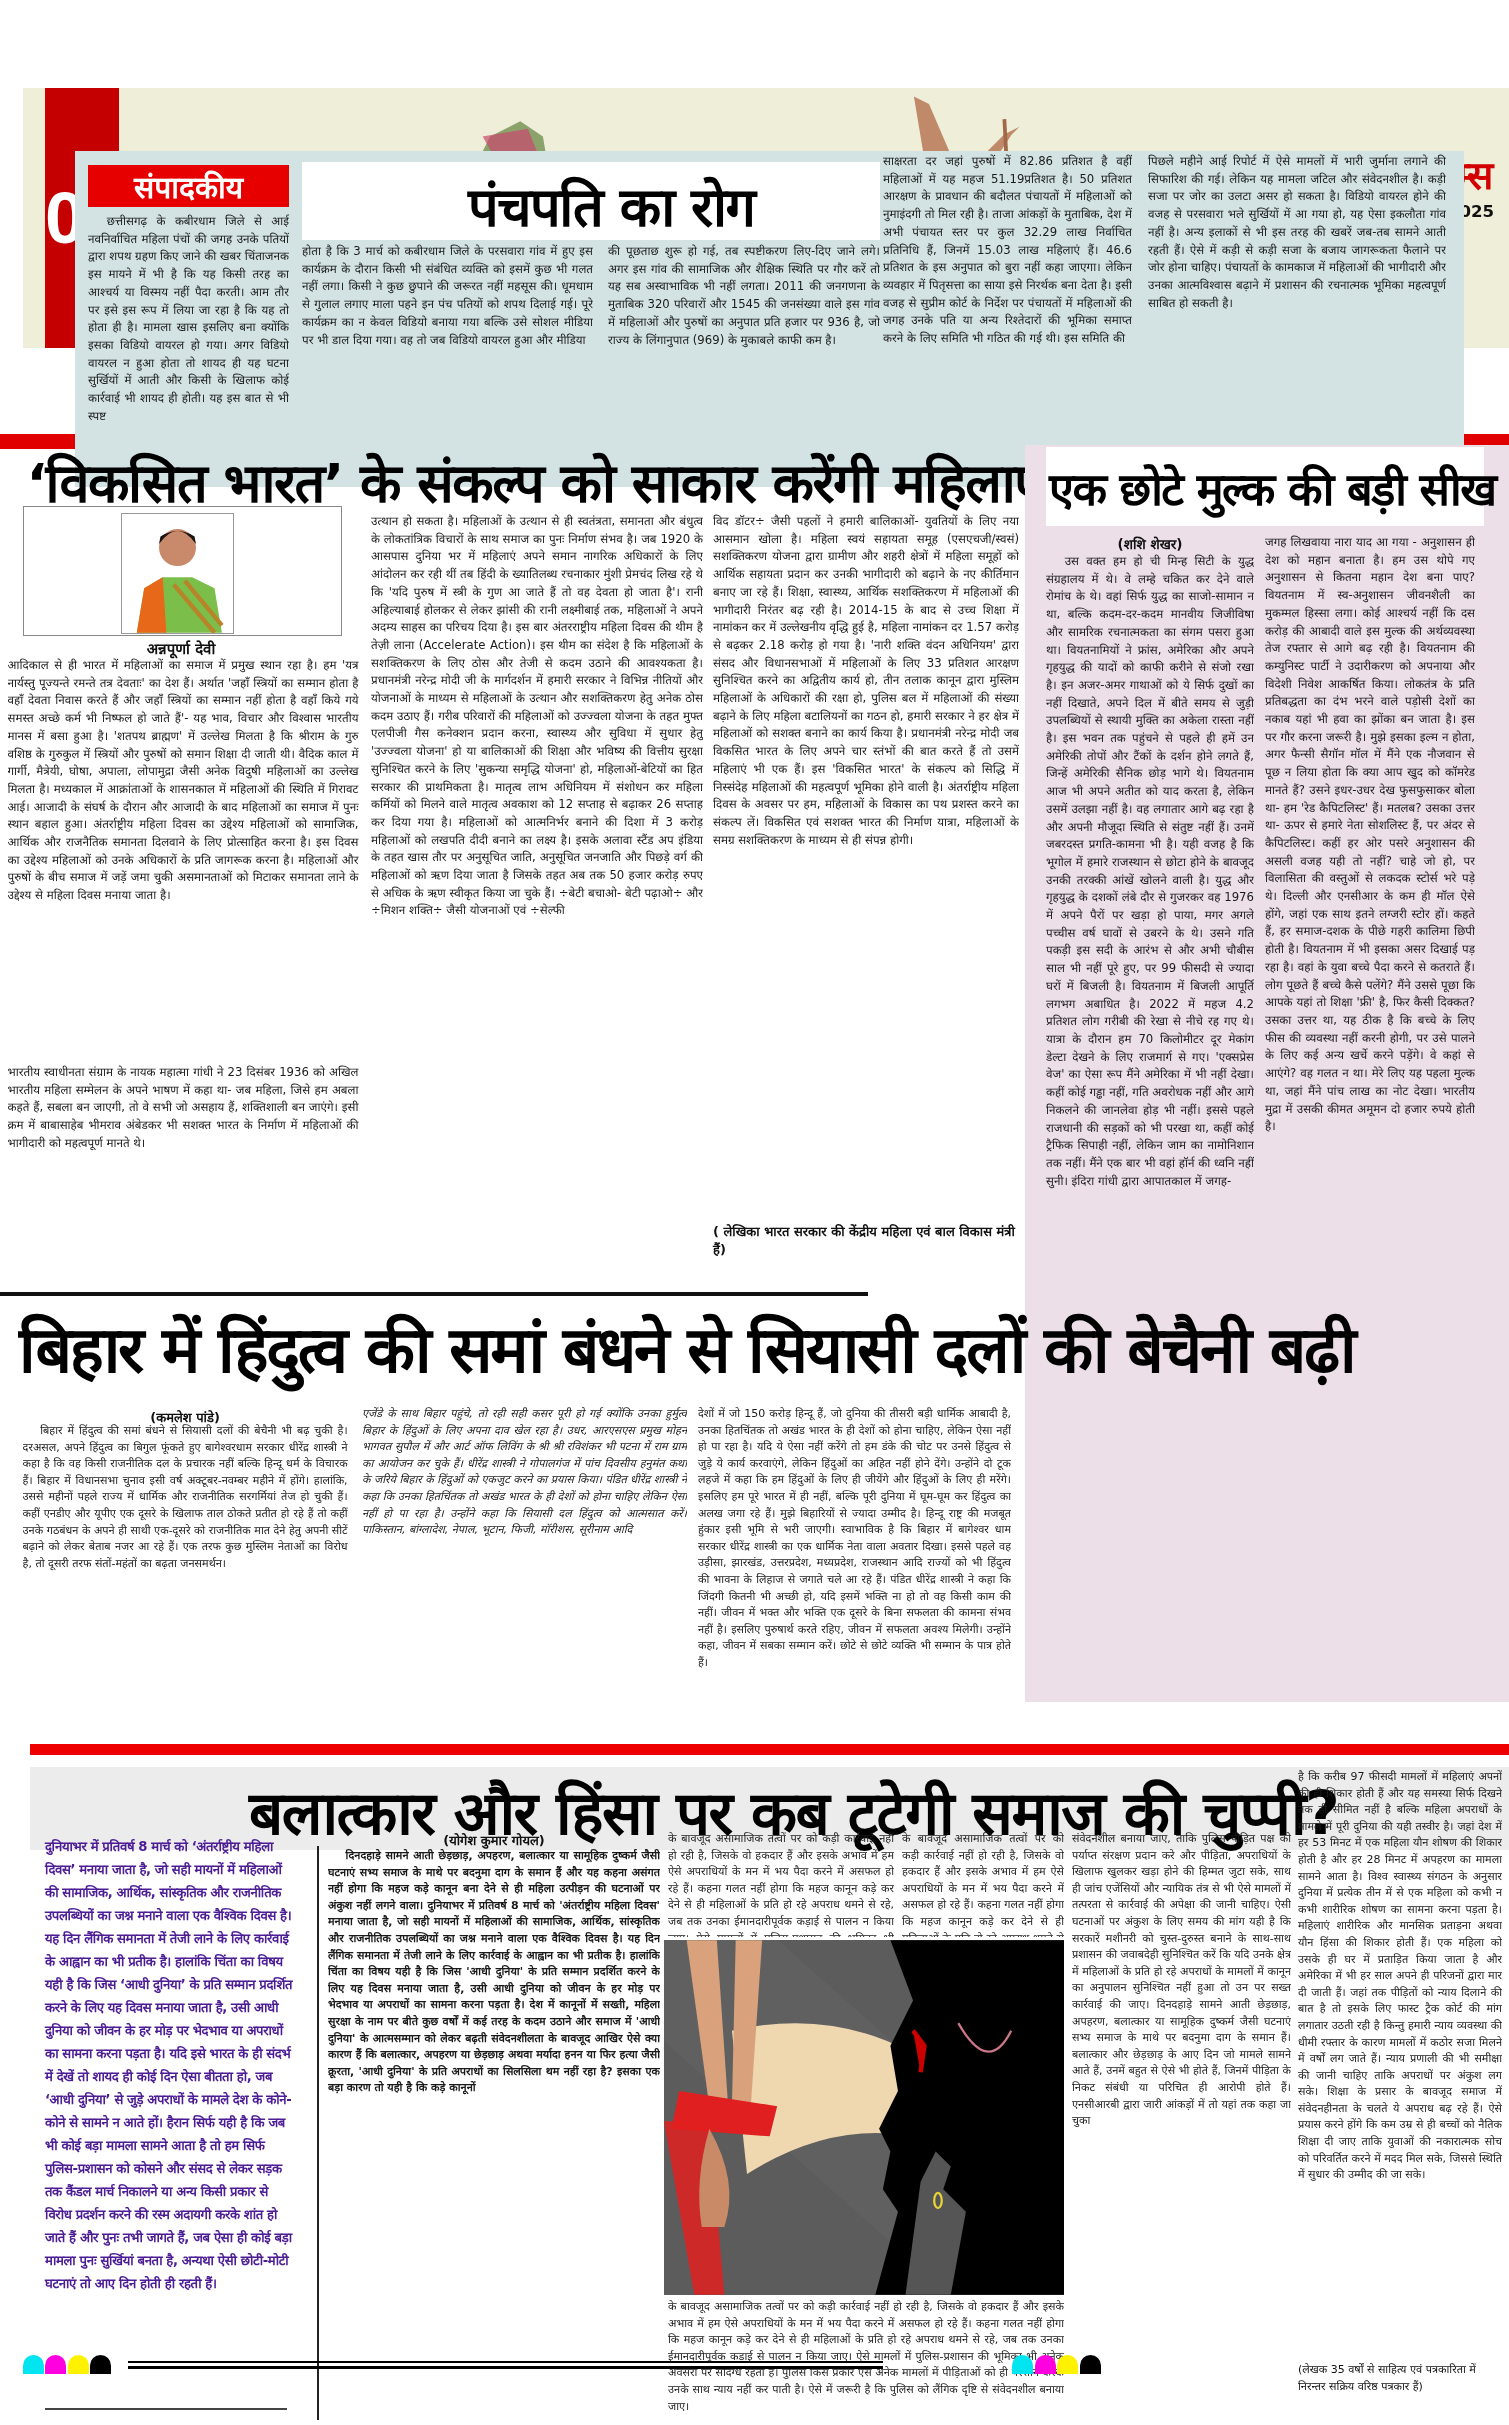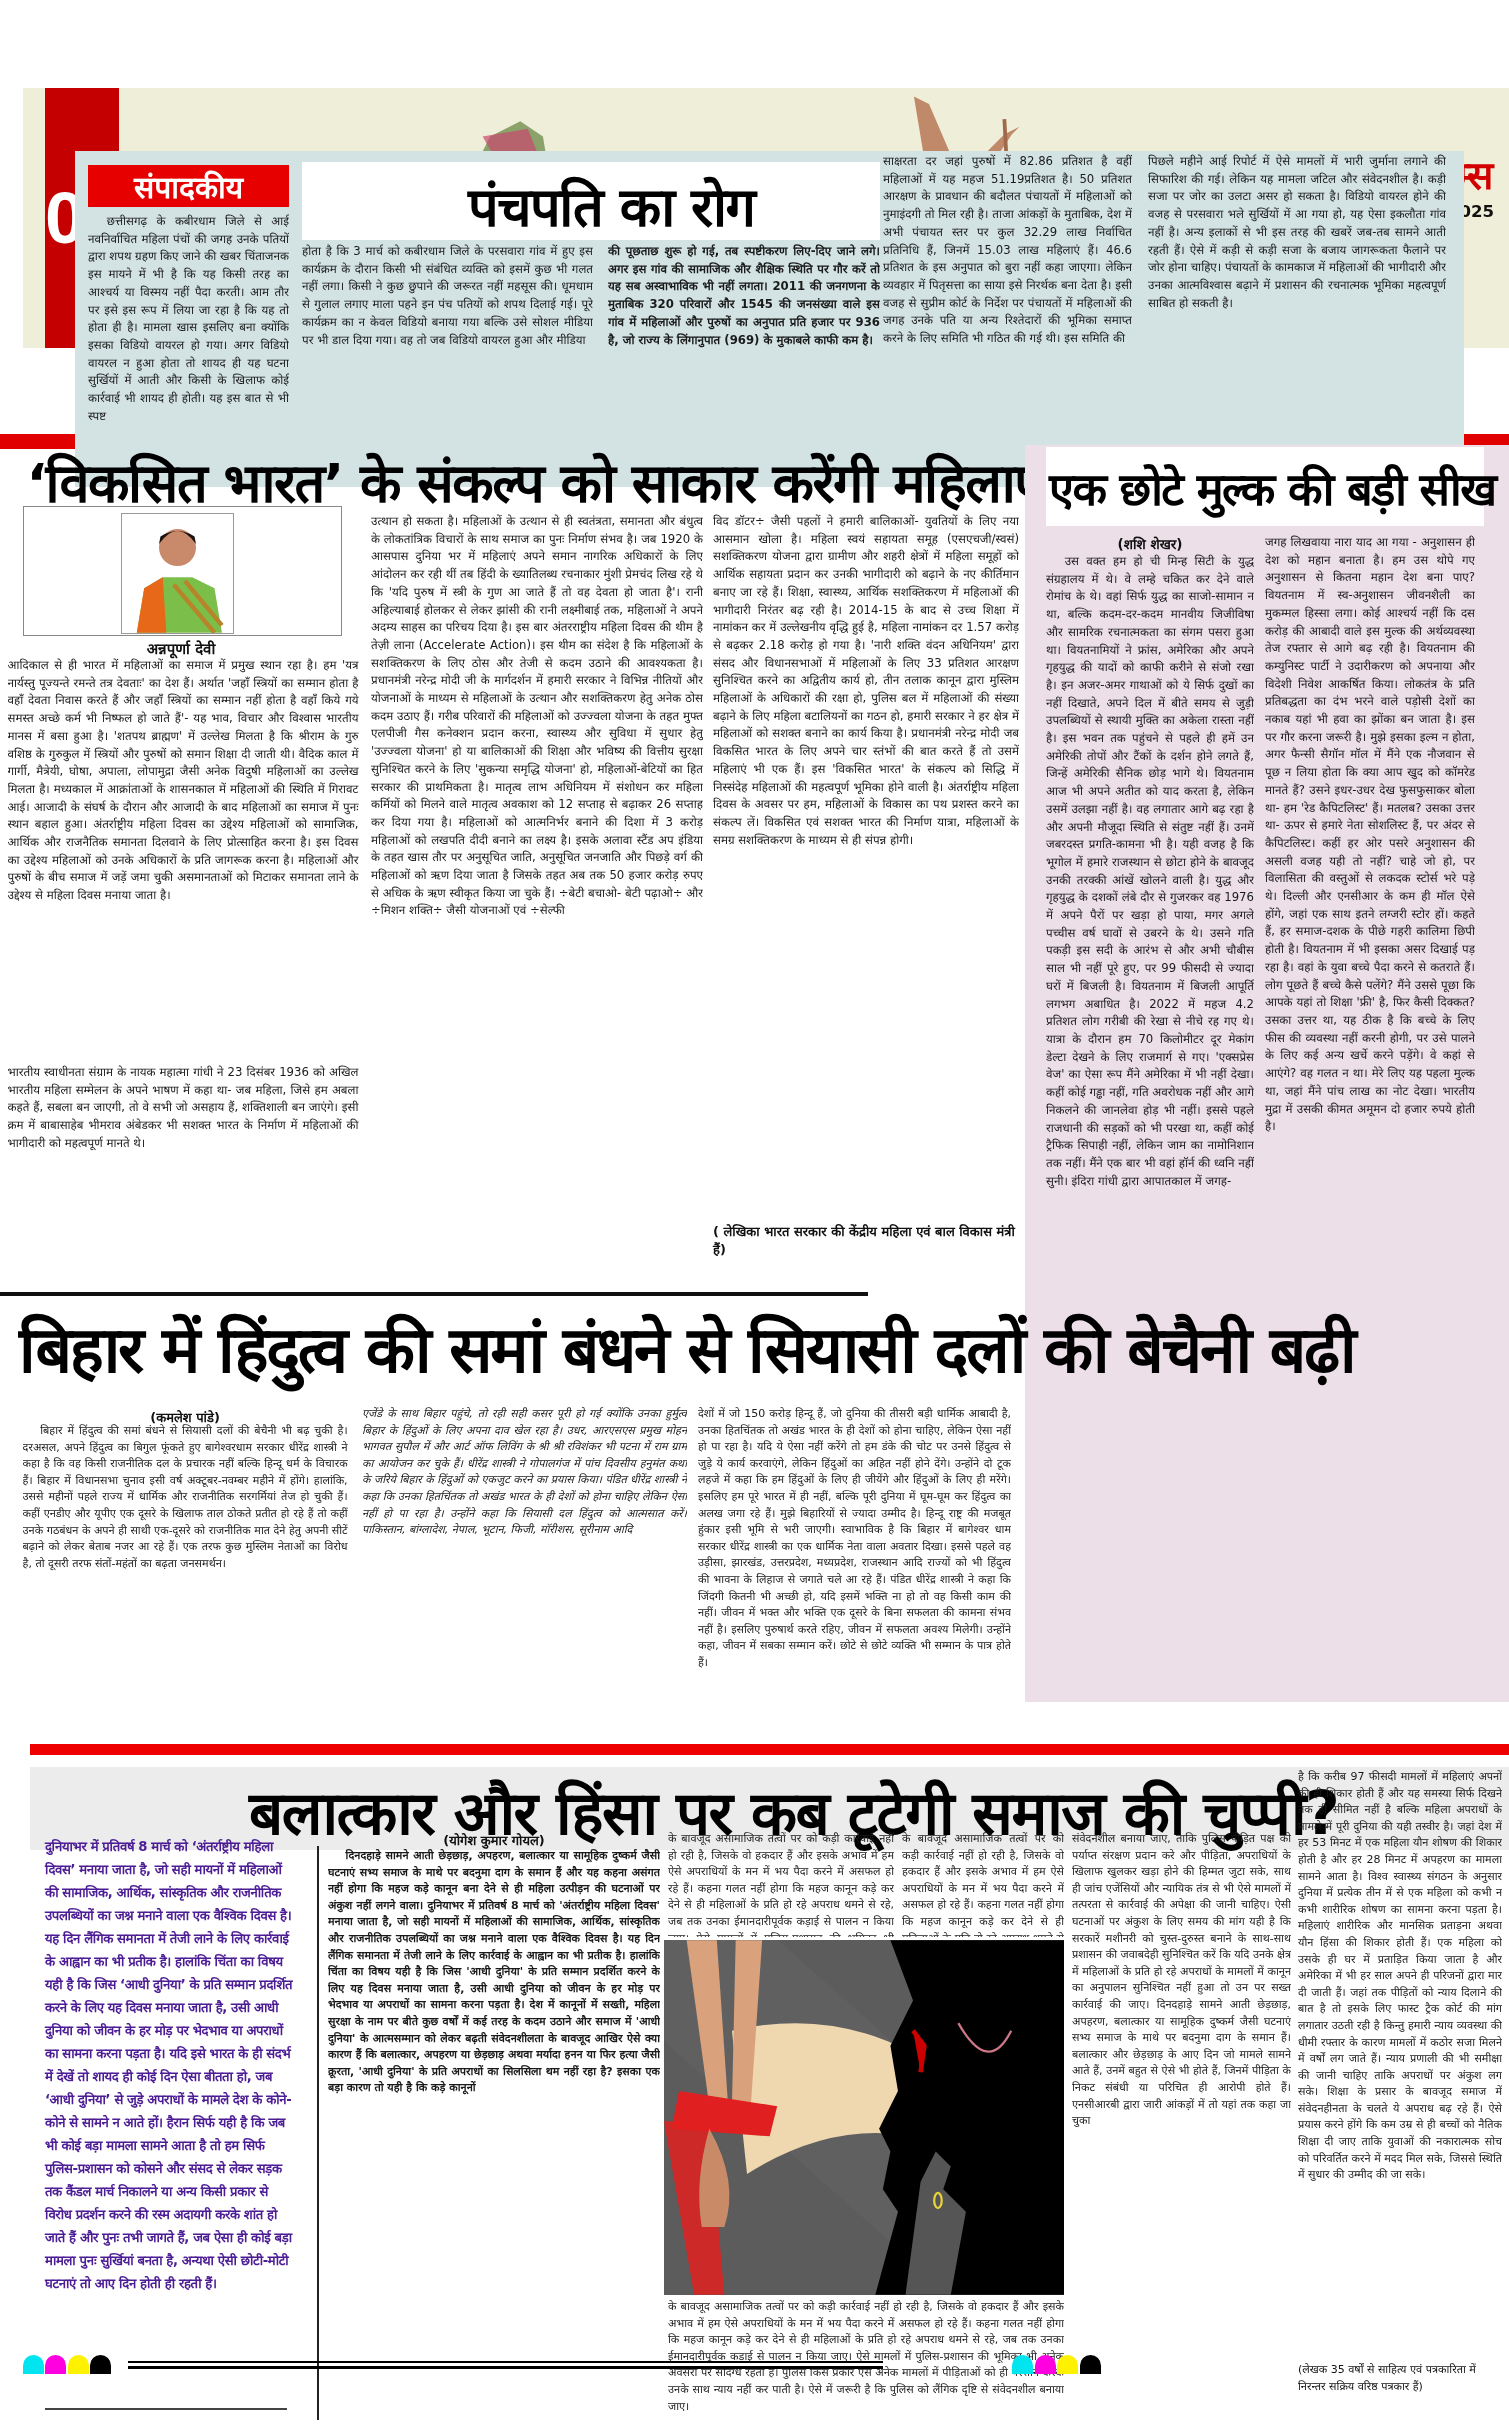--- a/index.html
+++ b/index.html
@@ -79,21 +79,21 @@
 <div class="ed-box"></div>
 <div class="ed-label">संपादकीय</div>
 <div class="ed-title-box"></div>
 <div class="head ed-title">पंचपति का रोग</div>
 <div class="col" style="left:88px; top:213px; width:201px; height:268px;">
     <p>छत्तीसगढ़ के कबीरधाम जिले से आई नवनिर्वाचित महिला पंचों की जगह उनके पतियों द्वारा शपथ ग्रहण किए जाने की खबर चिंताजनक इस मायने में भी है कि यह किसी तरह का आश्चर्य या विस्मय नहीं पैदा करती। आम तौर पर इसे इस रूप में लिया जा रहा है कि यह तो होता ही है। मामला खास इसलिए बना क्योंकि इसका विडियो वायरल हो गया। अगर विडियो वायरल न हुआ होता तो शायद ही यह घटना सुर्खियों में आती और किसी के खिलाफ कोई कार्रवाई भी शायद ही होती। यह इस बात से भी स्पष्ट</p>
   </div>
 <div class="col" style="left:302px; top:243px; width:291px; height:242px;">
     <p class="noind">होता है कि 3 मार्च को कबीरधाम जिले के परसवारा गांव में हुए इस कार्यक्रम के दौरान किसी भी संबंधित व्यक्ति को इसमें कुछ भी गलत नहीं लगा। किसी ने कुछ छुपाने की जरूरत नहीं महसूस की। धूमधाम से गुलाल लगाए माला पहने इन पंच पतियों को शपथ दिलाई गई। पूरे कार्यक्रम का न केवल विडियो बनाया गया बल्कि उसे सोशल मीडिया पर भी डाल दिया गया। वह तो जब विडियो वायरल हुआ और मीडिया</p>
   </div>
-<div class="col" style="left:608px; top:243px; width:272px; height:242px;font-weight:bold;">
+<div class="col" style="left:608px; top:243px; width:272px; height:242px;">
     <p class="noind">की पूछताछ शुरू हो गई, तब स्पष्टीकरण लिए-दिए जाने लगे। अगर इस गांव की सामाजिक और शैक्षिक स्थिति पर गौर करें तो यह सब अस्वाभाविक भी नहीं लगता। 2011 की जनगणना के मुताबिक 320 परिवारों और 1545 की जनसंख्या वाले इस गांव में महिलाओं और पुरुषों का अनुपात प्रति हजार पर 936 है, जो राज्य के लिंगानुपात (969) के मुकाबले काफी कम है।</p>
   </div>
 <div class="col" style="left:883px; top:153px; width:249px; height:332px;">
     <p class="noind">साक्षरता दर जहां पुरुषों में 82.86 प्रतिशत है वहीं महिलाओं में यह महज 51.19प्रतिशत है। 50 प्रतिशत आरक्षण के प्रावधान की बदौलत पंचायतों में महिलाओं को नुमाइंदगी तो मिल रही है। ताजा आंकड़ों के मुताबिक, देश में अभी पंचायत स्तर पर कुल 32.29 लाख निर्वाचित प्रतिनिधि हैं, जिनमें 15.03 लाख महिलाएं हैं। 46.6 प्रतिशत के इस अनुपात को बुरा नहीं कहा जाएगा। लेकिन व्यवहार में पितृसत्ता का साया इसे निरर्थक बना देता है। इसी वजह से सुप्रीम कोर्ट के निर्देश पर पंचायतों में महिलाओं की जगह उनके पति या अन्य रिश्तेदारों की भूमिका समाप्त करने के लिए समिति भी गठित की गई थी। इस समिति की</p>
   </div>
 <div class="col" style="left:1148px; top:153px; width:298px; height:332px;">
     <p class="noind">पिछले महीने आई रिपोर्ट में ऐसे मामलों में भारी जुर्माना लगाने की सिफारिश की गई। लेकिन यह मामला जटिल और संवेदनशील है। कड़ी सजा पर जोर का उलटा असर हो सकता है। विडियो वायरल होने की वजह से परसवारा भले सुर्खियों में आ गया हो, यह ऐसा इकलौता गांव नहीं है। अन्य इलाकों से भी इस तरह की खबरें जब-तब सामने आती रहती हैं। ऐसे में कड़ी से कड़ी सजा के बजाय जागरूकता फैलाने पर जोर होना चाहिए। पंचायतों के कामकाज में महिलाओं की भागीदारी और उनका आत्मविश्वास बढ़ाने में प्रशासन की रचनात्मक भूमिका महत्वपूर्ण साबित हो सकती है।</p>
   </div>
 
 <div class="head a2-title">‘विकसित भारत’ के संकल्प को साकार करेंगी महिलाएं</div>

